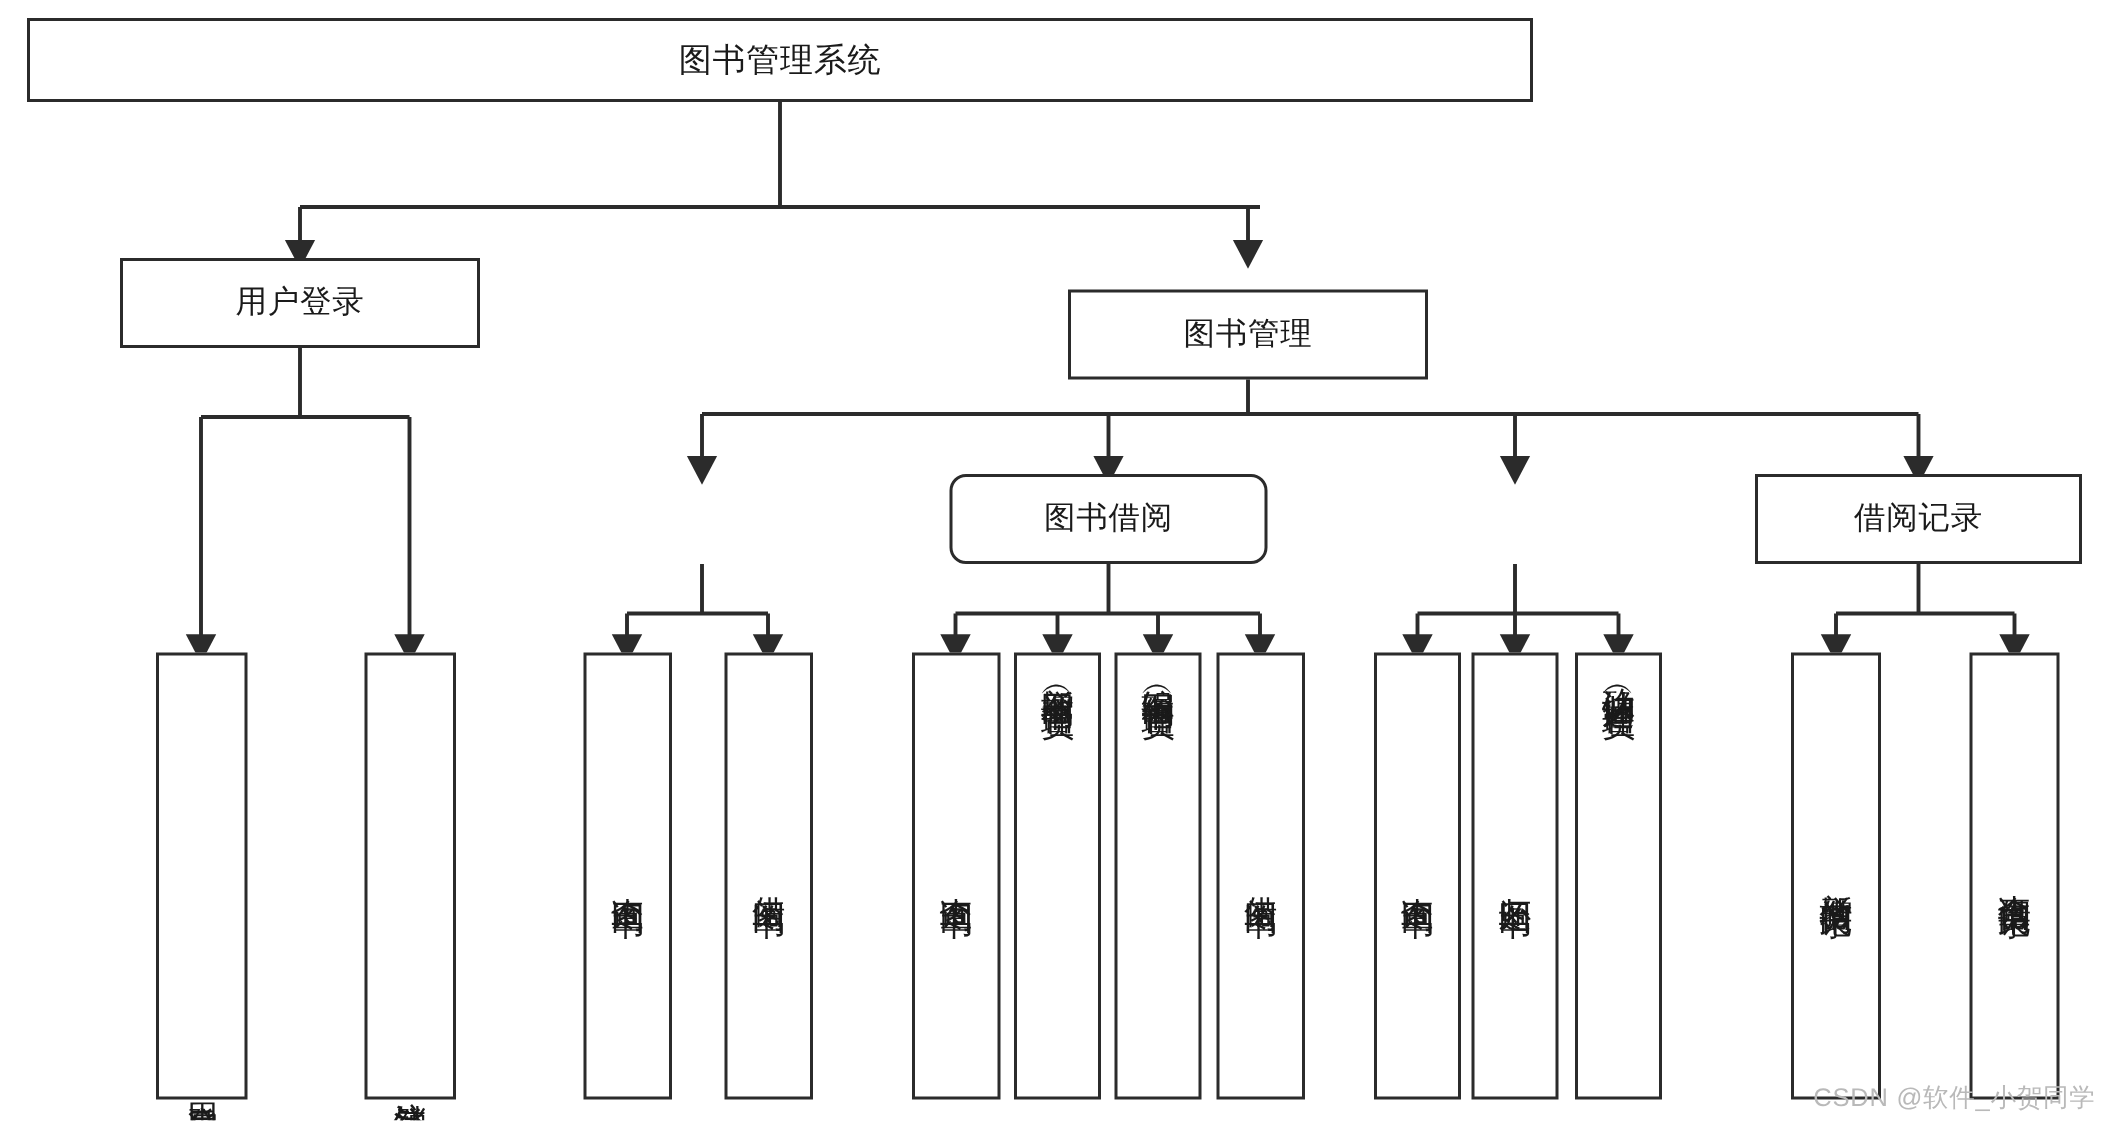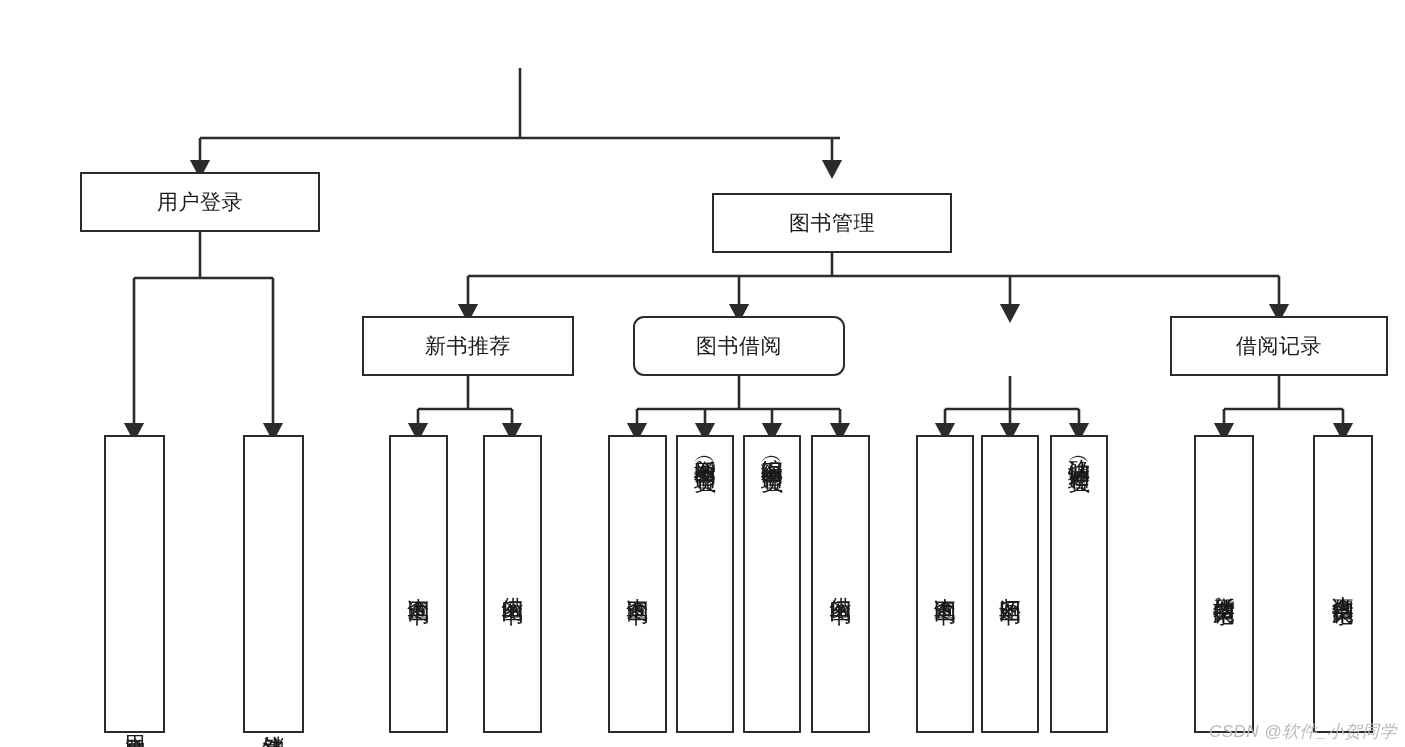--- a/index.html
+++ b/index.html
@@ -70,21 +70,20 @@
   }
   .watermark {
     position: absolute;
     right: 8px;
     bottom: 4px;
     font-size: 17px;
     color: #b9b9b9;
     letter-spacing: 0.5px;
     white-space: nowrap;
     user-select: none;
-    font-style: italic;
   }
 </style>
 </head>
 <body>
 
 <div id="canvas">
 
   <svg class="edges" viewBox="0 0 1405 747" xmlns="http://www.w3.org/2000/svg">
     <defs>
       <marker id="arrowhead" markerWidth="9" markerHeight="9" refX="1.2" refY="4.5" orient="auto" markerUnits="strokeWidth">
@@ -128,31 +127,31 @@
       <path d="M1010,409 L1010,426" marker-end="url(#arrowhead)"></path>
       <path d="M1079,409 L1079,426" marker-end="url(#arrowhead)"></path>
 
       <path d="M1279,376 L1279,409"></path>
       <path d="M1224,409 L1343,409"></path>
       <path d="M1224,409 L1224,426" marker-end="url(#arrowhead)"></path>
       <path d="M1343,409 L1343,426" marker-end="url(#arrowhead)"></path>
     </g>
   </svg>
 
+  <div class="node horiz root" style="left:18px; top:12px; width:1004px; height:56px;">
+    <span class="label">图书管理系统</span>
+  </div>
 
   <div class="node horiz" style="left:80px; top:172px; width:240px; height:60px;">
     <span class="label">用户登录</span>
   </div>
   <div class="node horiz" style="left:712px; top:172px; width:240px; height:60px;margin-top:21px;">
     <span class="label">图书管理</span>
   </div>
 
-  <div class="node horiz" style="left:362px; top:316px; width:212px; height:60px;">
-    <span class="label">新书推荐</span>
-  </div>
   <div class="node horiz" style="left:633px; top:316px; width:212px; height:60px;border-radius:11px;">
     <span class="label">图书借阅</span>
   </div>
   <div class="node horiz" style="left:1170px; top:316px; width:218px; height:60px;">
     <span class="label">借阅记录</span>
   </div>
 
   <div class="node vert" style="left:104px; top:435px; width:61px; height:298px;">
     <span class="label">用户登录</span>
   </div>

